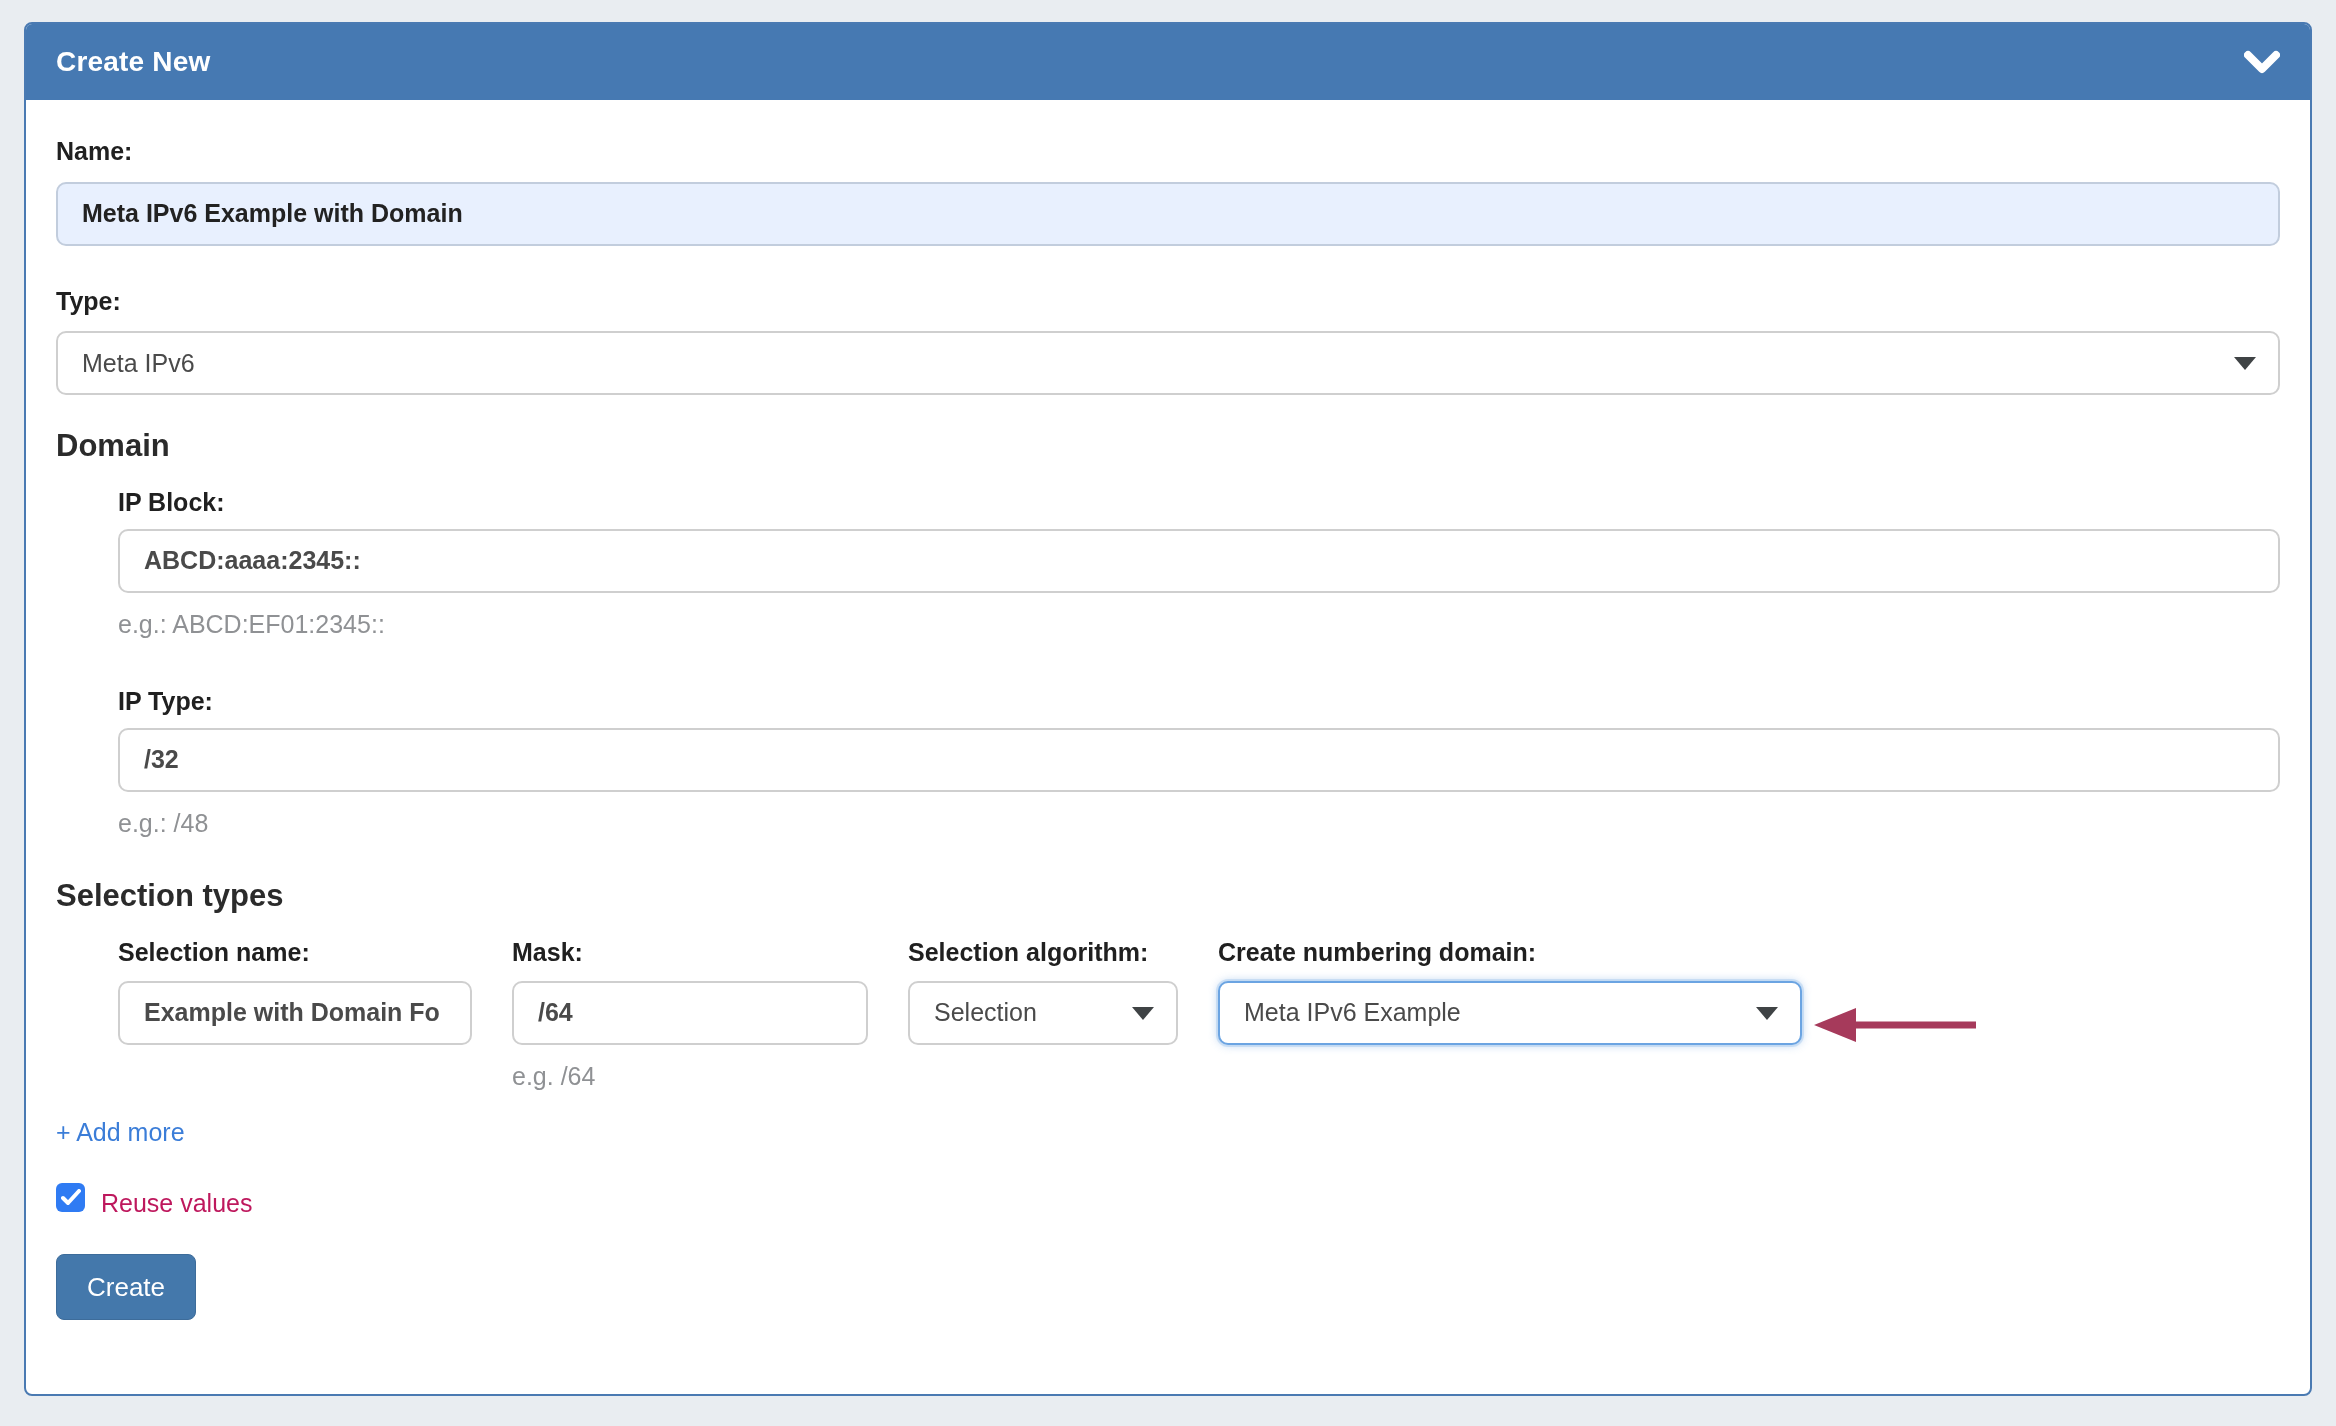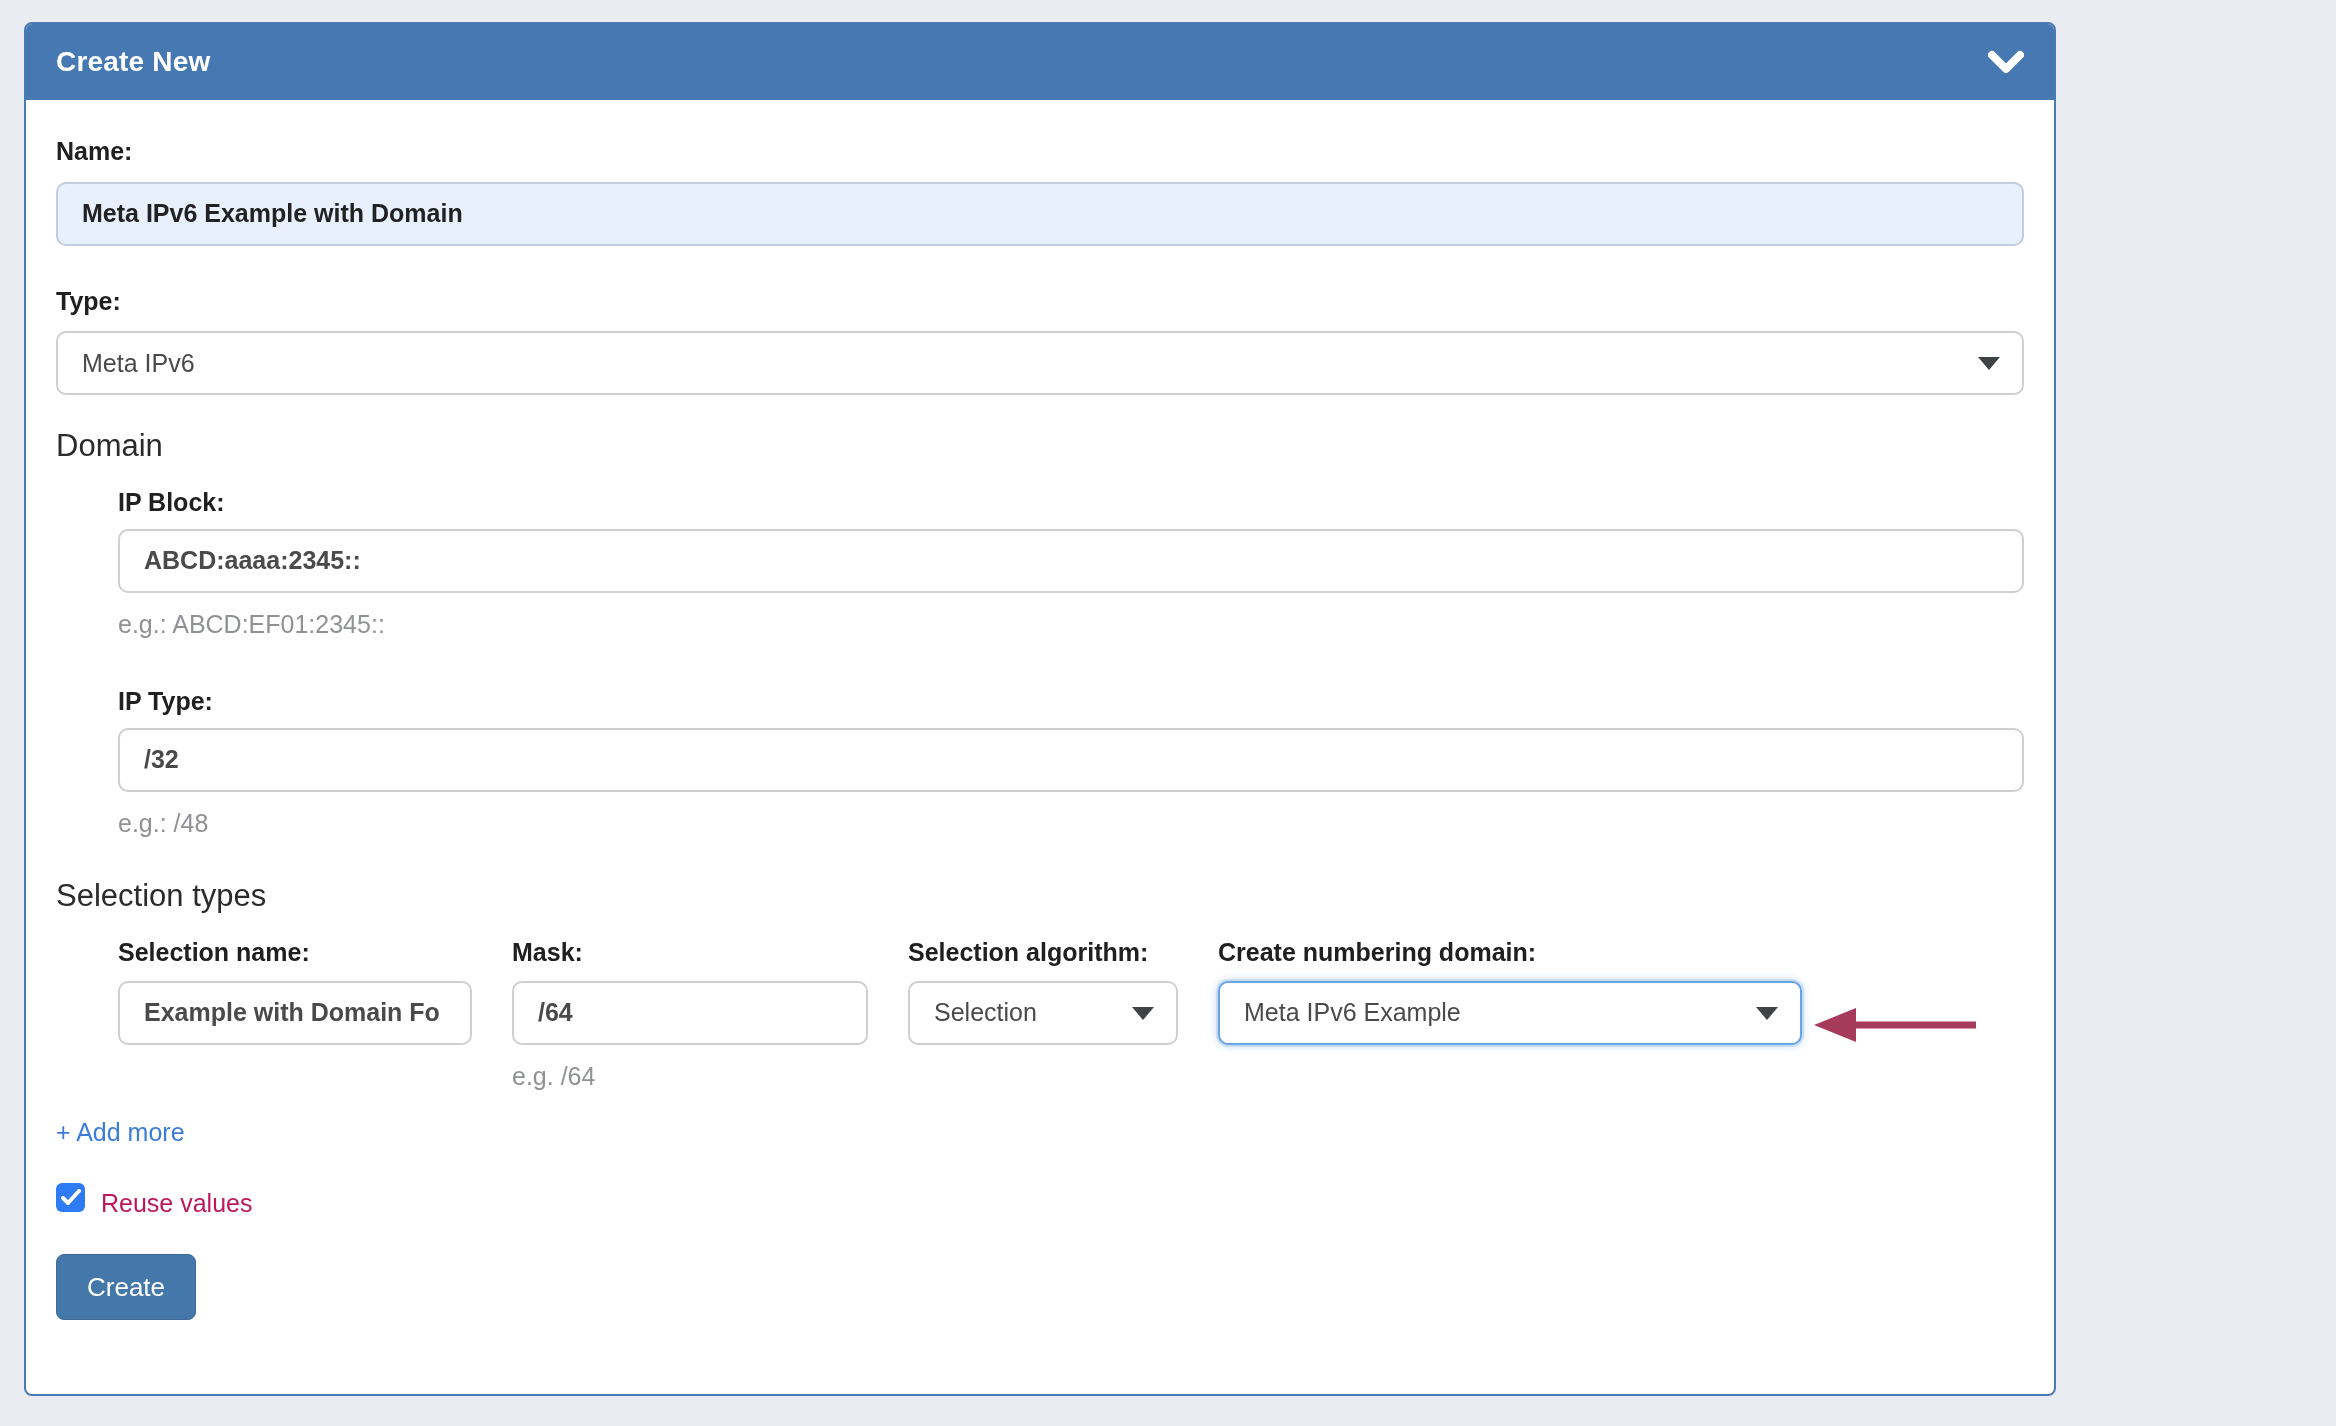--- a/index.html
+++ b/index.html
@@ -6,21 +6,21 @@
   body {
     background:#e9edf1;
     font-family:"Liberation Sans", sans-serif;
     -webkit-font-smoothing:antialiased;
   }
   .page {
     width:2336px; height:1426px; box-sizing:border-box;
     padding:22px 24px 0 24px; background:#e9edf1;
   }
   .panel {
-    box-sizing:border-box; width:2032px; height:1374px;
+    box-sizing:border-box; width:2288px; height:1374px;
     background:#ffffff; border:2px solid #4a7ab2; border-radius:8px;
     overflow:hidden;
   }
   .panel-header {
     background:#4679b2; height:76px;
     display:flex; align-items:center; justify-content:space-between;
     padding:0 30px; box-sizing:border-box;
   }
   .panel-title { color:#ffffff; font-size:28px; font-weight:700; letter-spacing:.2px; }
   .chev { display:flex; align-items:center; cursor:pointer; }
@@ -50,21 +50,21 @@
     width:0; height:0; border-left:11px solid transparent;
     border-right:11px solid transparent; border-top:13px solid #3f4345;
   }
   .sel.full { width:100%; }
   .sel.focused {
     border:2px solid #6ba4e2;
     box-shadow:0 0 0 2px rgba(130,180,235,.28), 0 0 10px rgba(90,150,220,.45);
   }
 
   .section-heading {
-    font-size:31px; font-weight:400; color:#2b2b2b; line-height:1.1;
+    font-size:31px; font-weight:700; color:#2b2b2b; line-height:1.1;
     margin:0 0 26px 0;
   }
   .hint { font-size:25px; color:#8f9194; margin-top:18px; line-height:1.1; }
 
   .indent { margin-left:62px; }
 
   .gap-name   { margin-bottom:42px; }
   .gap-type   { margin-bottom:34px; }
   .gap-block  { margin-bottom:50px; }
   .gap-mask   { margin-bottom:42px; }

